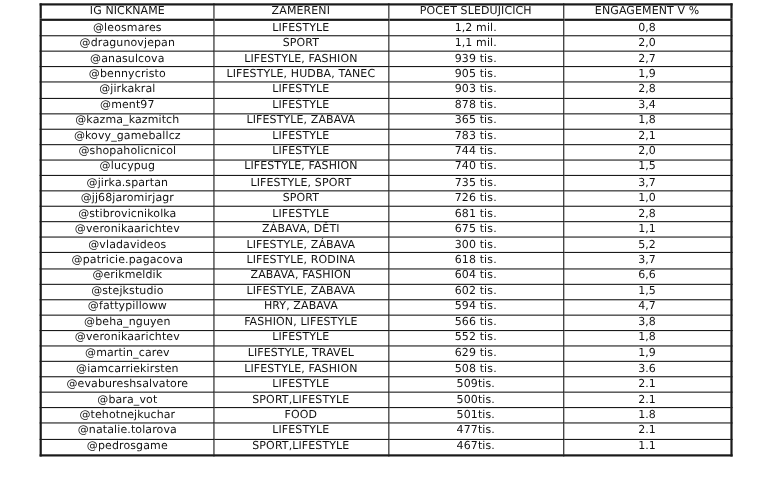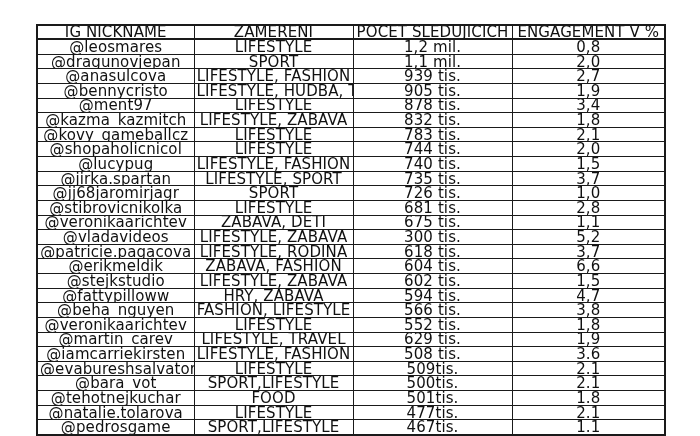--- a/index.html
+++ b/index.html
@@ -13,26 +13,26 @@
   .page {
     position: relative;
     width: 700px;
     height: 436px;
     background: #ffffff;
     overflow: hidden;
   }
   table.influencer-table {
     position: absolute;
     left: 36px;
-    top: 24px;
+    top: 3px;
     width: 628px;
     height: 412px;
     border-collapse: collapse;
     table-layout: fixed;
-    font-size: 15px;
+    font-size: 10px;
     color: #111111;
   }
   table.influencer-table th,
   table.influencer-table td {
     border: 1px solid #1a1a1a;
     text-align: center;
     vertical-align: middle;
     padding: 0 2px;
     font-weight: normal;
     white-space: nowrap;
@@ -86,29 +86,35 @@
     <td>939 tis.</td>
     <td>2,7</td>
   </tr>
         <tr>
     <td>@bennycristo</td>
     <td>LIFESTYLE, HUDBA, TANEC</td>
     <td>905 tis.</td>
     <td>1,9</td>
   </tr>
         <tr>
+    <td>@jirkakral</td>
+    <td>LIFESTYLE</td>
+    <td>903 tis.</td>
+    <td>2,8</td>
+  </tr>
+        <tr>
     <td>@ment97</td>
     <td>LIFESTYLE</td>
     <td>878 tis.</td>
     <td>3,4</td>
   </tr>
         <tr>
     <td>@kazma_kazmitch</td>
     <td>LIFESTYLE, ZÁBAVA</td>
-    <td>832 tis.</td>
+    <td>365 tis.</td>
     <td>1,8</td>
   </tr>
         <tr>
     <td>@kovy_gameballcz</td>
     <td>LIFESTYLE</td>
     <td>783 tis.</td>
     <td>2,1</td>
   </tr>
         <tr>
     <td>@shopaholicnicol</td>

